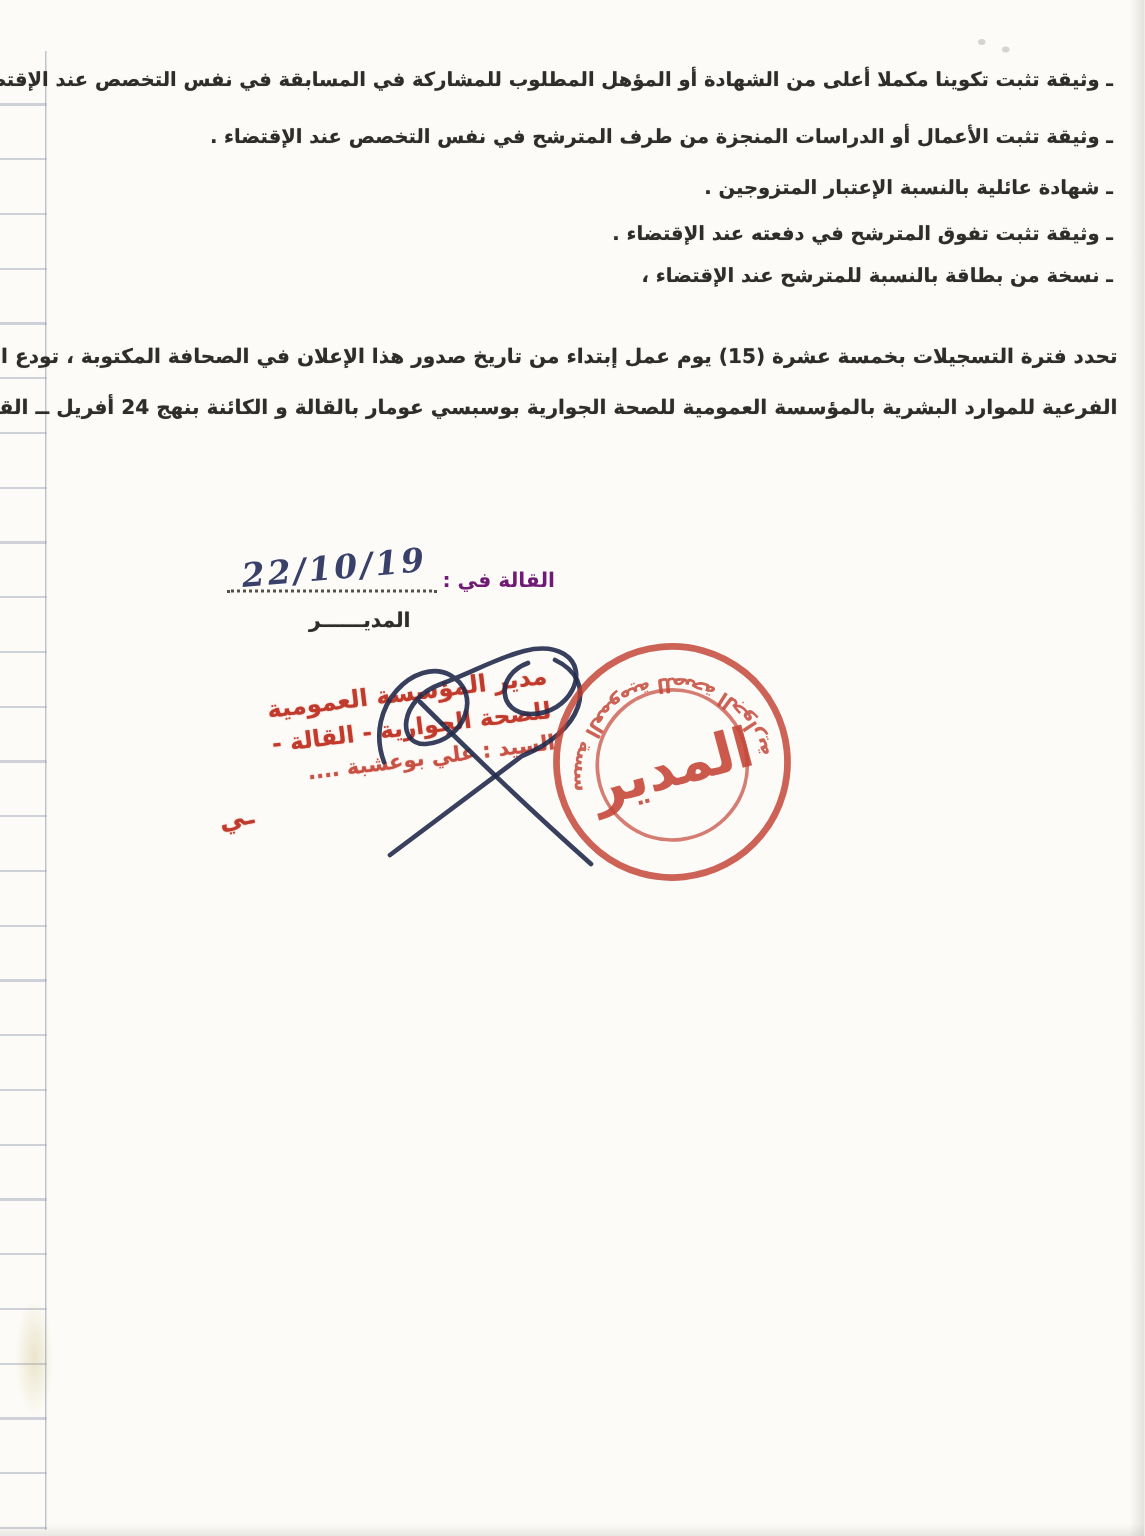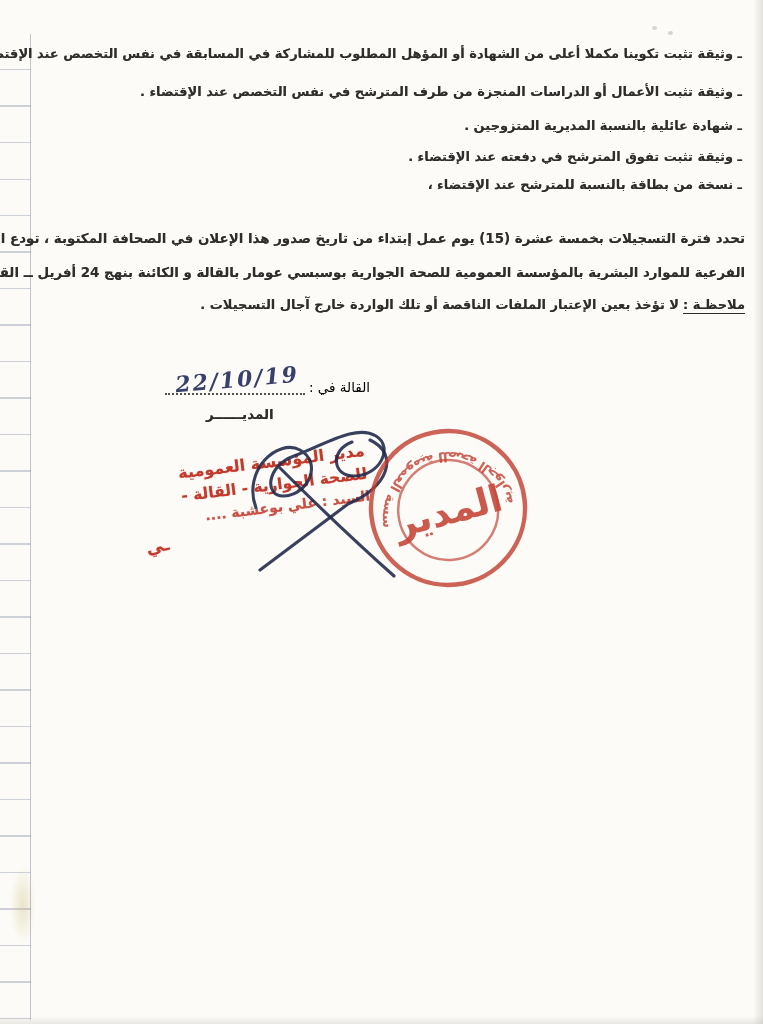--- a/index.html
+++ b/index.html
@@ -45,21 +45,21 @@
   .date-row{
     position:absolute;left:140px;top:366px;width:230px;
     display:flex;align-items:flex-end;justify-content:flex-end;gap:4px;
   }
   .hand-wrap{border-bottom:2px dotted #56514b;padding:0 6px 1px 10px;}
   .hand{
     display:inline-block;font-family:"DejaVu Serif",serif;font-style:italic;
     font-weight:bold;font-size:22px;color:#39406a;transform:rotate(-5deg);
     letter-spacing:2px;
   }
-  .date-label{direction:rtl;font-weight:normal;font-size:13.5px;color:#000000;white-space:nowrap;}
+  .date-label{direction:rtl;font-weight:bold;font-size:13.5px;color:#701a75;white-space:nowrap;}
 
   .director{position:absolute;left:196px;top:406px;margin-left:10px;}
 
   .name-stamp{
     position:absolute;left:148px;top:452px;width:220px;
     direction:rtl;text-align:right;transform:rotate(-7deg);
     color:#c13a2c;font-weight:bold;line-height:1.5;
     text-shadow:0 0 1px rgba(193,58,44,.5);
   }
   .name-stamp .l1{font-size:16px;}
@@ -85,31 +85,28 @@
 
   <div class="nb-edge"></div>
   <div class="smudge-yellow"></div>
   <div class="edge-shadow-right"></div>
   <div class="edge-shadow-bottom"></div>
   <div class="dot-artifact" style="left:652px;top:26px;"></div>
   <div class="dot-artifact" style="left:668px;top:31px;"></div>
 
   <div class="txt" style="top:46px;right:21px;">ـ وثيقة تثبت تكوينا مكملا أعلى من الشهادة أو المؤهل المطلوب للمشاركة في المسابقة في نفس التخصص عند الإقتضاء .</div>
   <div class="txt" style="top:84px;right:21px;">ـ وثيقة تثبت الأعمال أو الدراسات المنجزة من طرف المترشح في نفس التخصص عند الإقتضاء .</div>
-  <div class="txt" style="top:118px;right:21px;">ـ شهادة عائلية بالنسبة المديرية المتزوجين .</div>
+  <div class="txt" style="top:118px;right:21px;">ـ شهادة عائلية بالنسبة الإعتبار المتزوجين .</div>
   <div class="txt" style="top:149px;right:21px;margin-left:44px;">ـ وثيقة تثبت تفوق المترشح في دفعته عند الإقتضاء .</div>
   <div class="txt" style="top:177px;right:21px;">ـ نسخة من بطاقة بالنسبة للمترشح عند الإقتضاء ،</div>
 
 
   <div class="txt para" style="top:231px;right:18px;">تحدد فترة التسجيلات بخمسة عشرة  (15) يوم عمل  إبتداء من تاريخ صدور هذا الإعلان في الصحافة المكتوبة ، تودع الملفات لدى مقر المديرية</div>
   <div class="txt para" style="top:265px;right:18px;">الفرعية للموارد البشرية  بالمؤسسة العمومية للصحة الجوارية بوسبسي عومار بالقالة و الكائنة بنهج 24 أفريل ــ القالة  ـ ولاية الطارف .</div>
 
-  <div class="txt note" style="top:297px;right:18px;">
-    <span class="u">ملاحظـة :</span><span>لا تؤخذ بعين الإعتبار الملفات الناقصة أو تلك الواردة خارج آجال التسجيلات .</span>
-  </div>
 
   <div class="date-row">
     <span class="hand-wrap">
       <span class="hand">22/10/19</span>
     </span>
     <span class="date-label">القالة في :</span>
   </div>
 
   <div class="txt director" style="font-size:13.5px;">المديــــــر</div>
 

